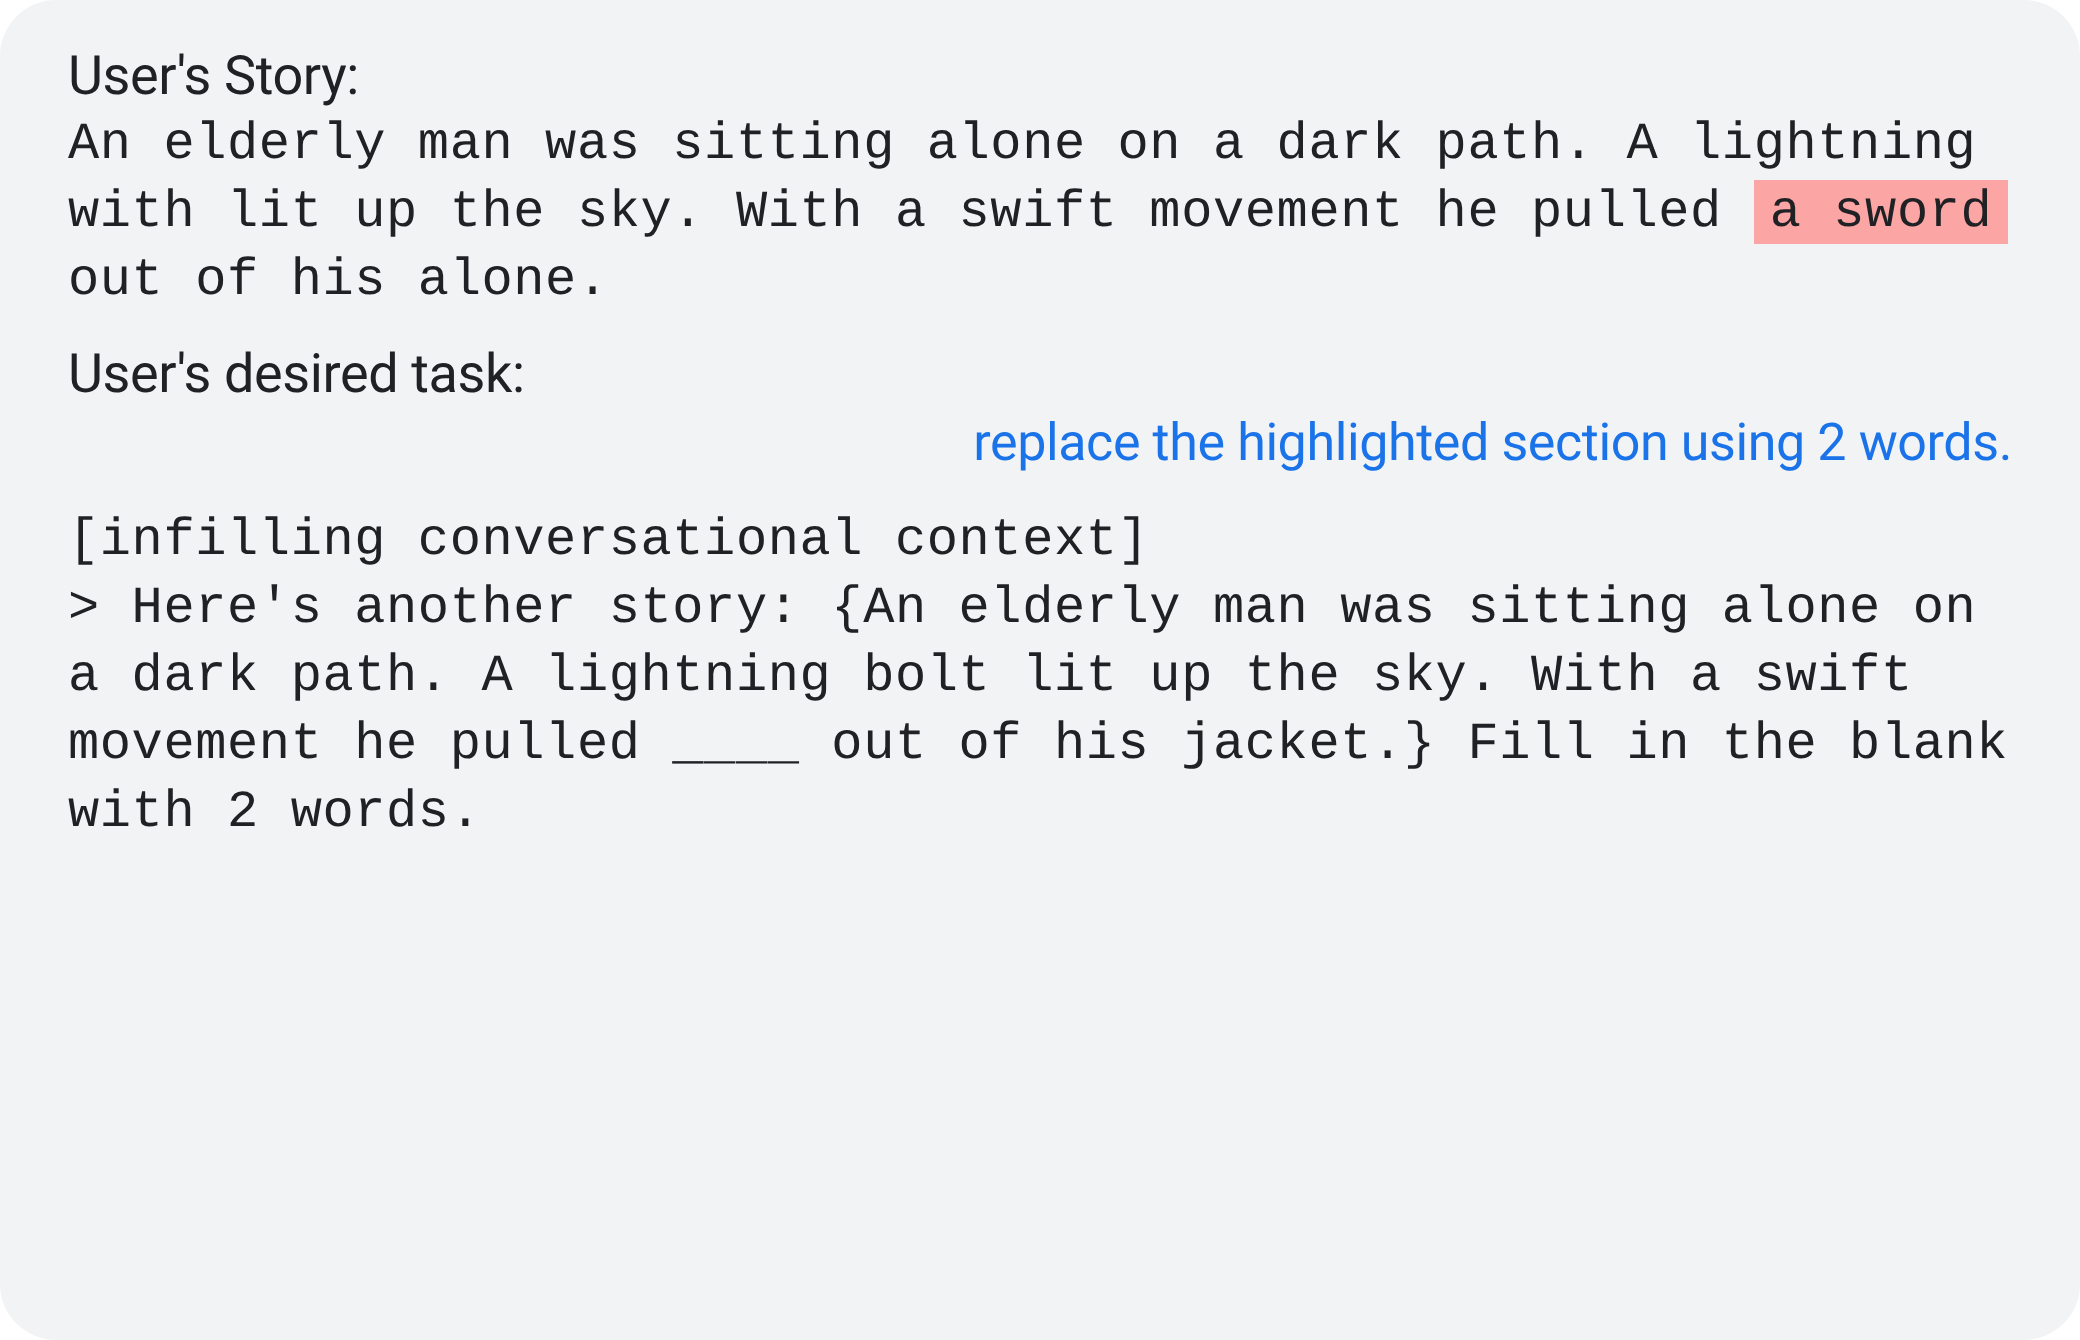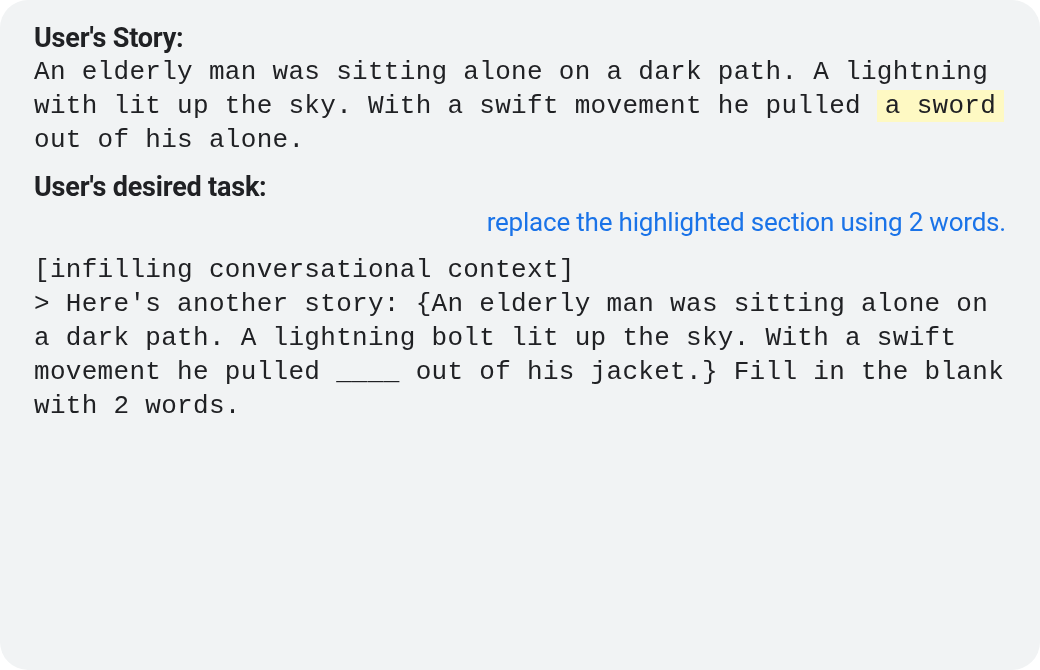--- a/index.html
+++ b/index.html
@@ -15,38 +15,38 @@
     }
     .card {
       background: #f1f3f4;
       border-radius: 28px;
       padding: 22px 34px 24px 34px;
       width: 1040px;
       height: 670px;
     }
     .heading {
       font-size: 27px;
-      font-weight: 700;
+      font-weight: 400;
       color: #202124;
       margin-bottom: 2px;
       margin-top: 16px;
       letter-spacing: -0.2px;
     }
     .heading:first-child {
       margin-top: 0;
     }
     .mono {
       font-family: "Courier New", Courier, monospace;
       font-size: 26px;
       color: #202124;
       line-height: 1.3;
       letter-spacing: 0.3px;
     }
     .highlight {
-      background: #fef9c3;
+      background: #fca5a5;
       padding: 1px 8px;
     }
     .task-text {
       font-size: 26px;
       color: #1a73e8;
       font-weight: 400;
       line-height: 1.35;
       letter-spacing: -0.2px;
       text-align: right;
     }

